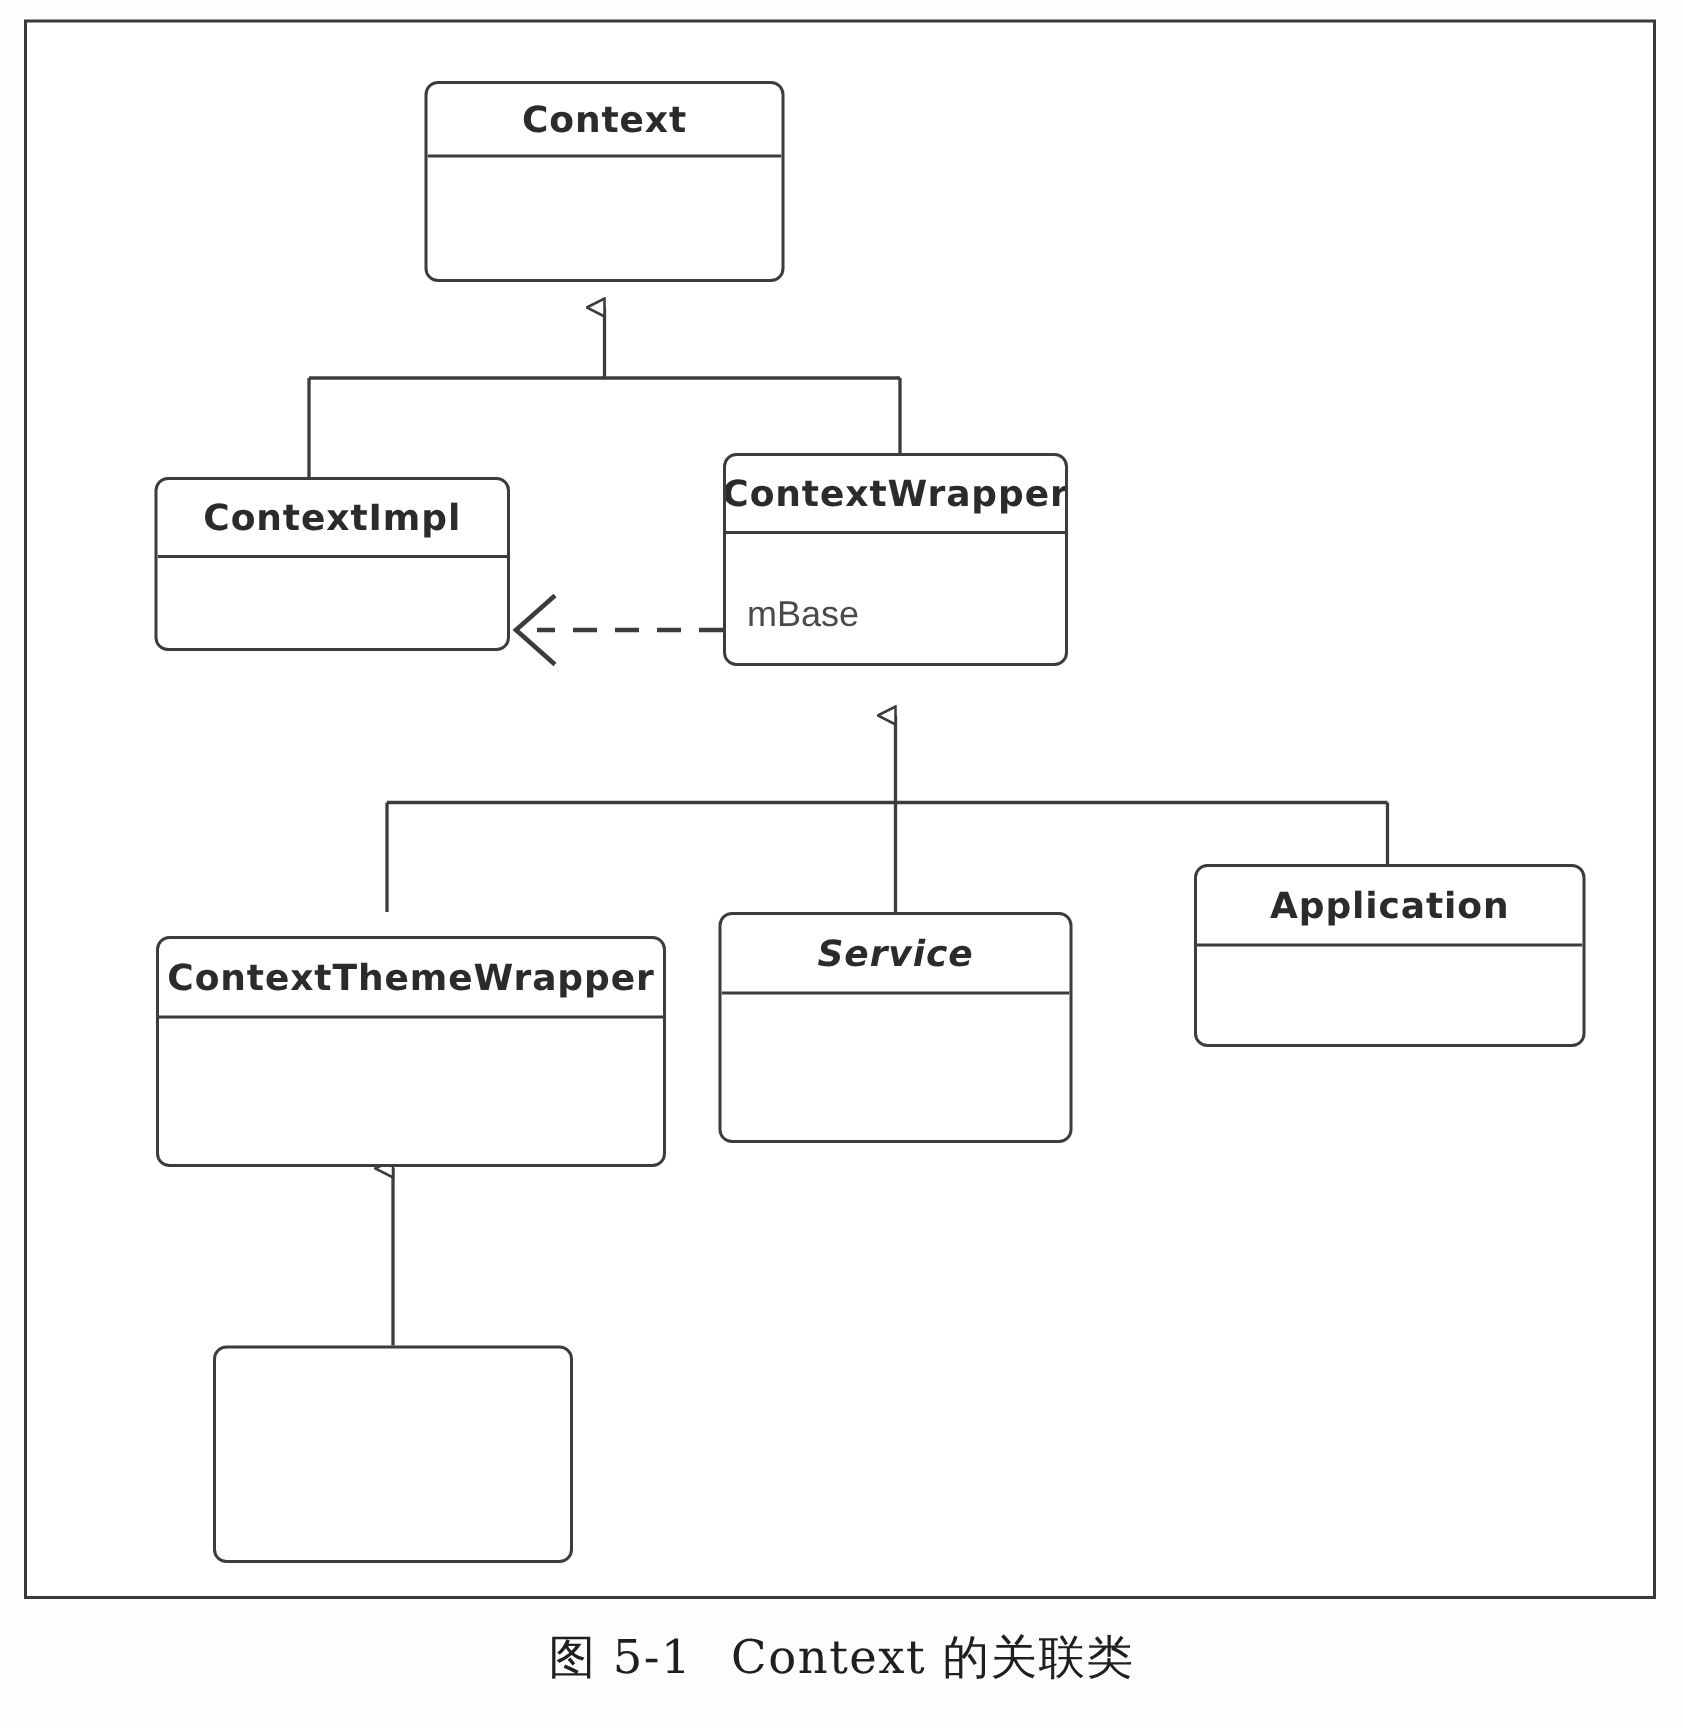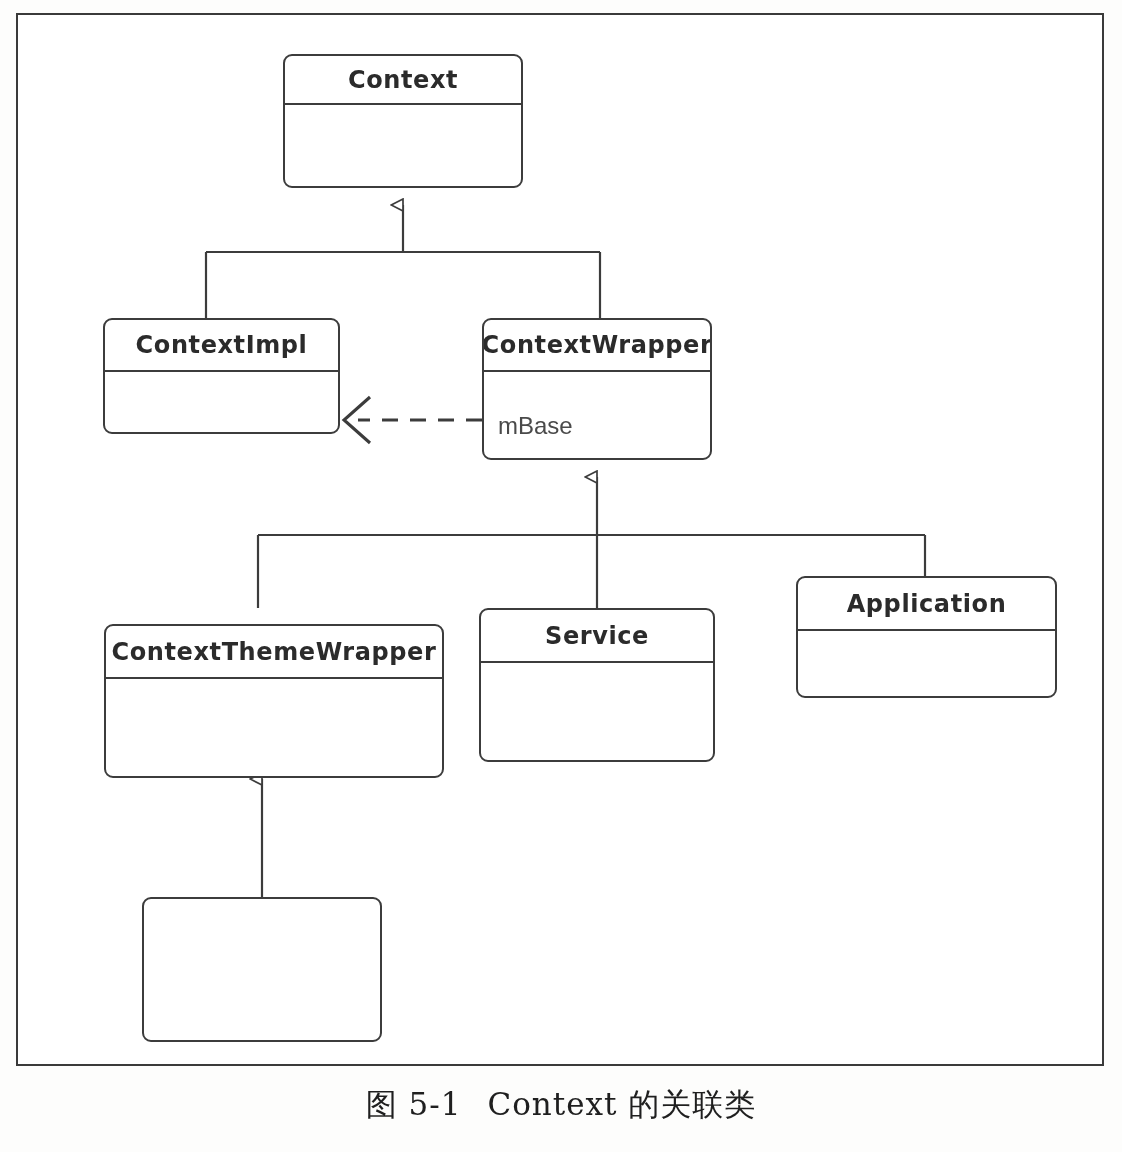--- a/index.html
+++ b/index.html
@@ -135,37 +135,37 @@
     <div class="uml-body" style="height:82px;"></div>
   </div>
 
   <div class="uml-class" style="left:103px; top:318px; width:237px; height:116px;">
     <div class="uml-name-band" style="height:52px;">
       <span class="uml-name">ContextImpl</span>
     </div>
     <div class="uml-body" style="height:87px;"></div>
   </div>
 
-  <div class="uml-class" style="left:482px; top:318px; width:230px; height:142px;">
+  <div class="uml-class" style="left:482px; top:302px; width:230px; height:142px;">
     <div class="uml-name-band" style="height:52px;">
       <span class="uml-name">ContextWrapper</span>
     </div>
     <div class="uml-body" style="height:87px;">
       <span class="uml-attr" style="top:40px;">mBase</span>
     </div>
   </div>
 
   <div class="uml-class" style="left:104px; top:608px; width:340px; height:154px;margin-top:16px;">
     <div class="uml-name-band" style="height:53px;">
       <span class="uml-name">ContextThemeWrapper</span>
     </div>
     <div class="uml-body" style="height:98px;"></div>
   </div>
 
-  <div class="uml-class" style="left:479px; top:608px; width:236px; height:154px;">
+  <div class="uml-class" style="left:479px; top:608px; width:236px; height:154px;font-style:italic;">
     <div class="uml-name-band" style="height:53px;">
       <span class="uml-name">Service</span>
     </div>
     <div class="uml-body" style="height:98px;"></div>
   </div>
 
   <div class="uml-class" style="left:796px; top:576px; width:261px; height:122px;">
     <div class="uml-name-band" style="height:53px;">
       <span class="uml-name">Application</span>
     </div>

